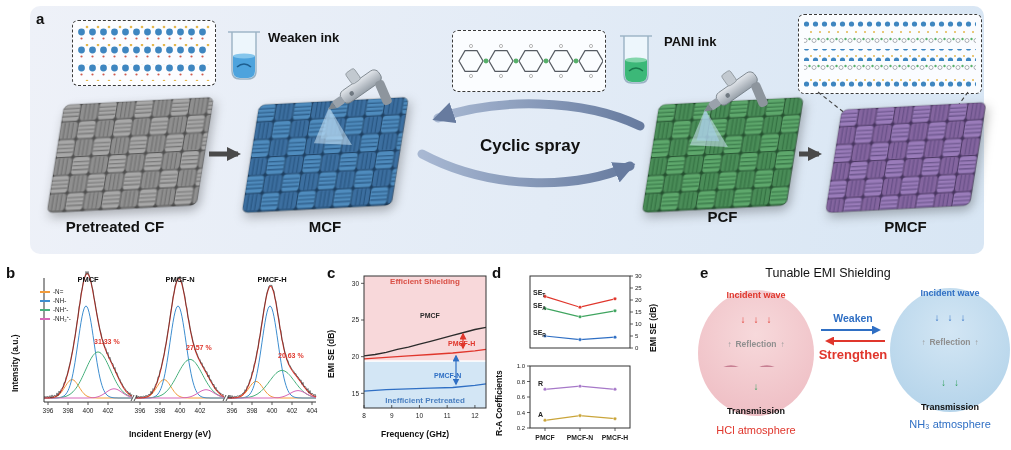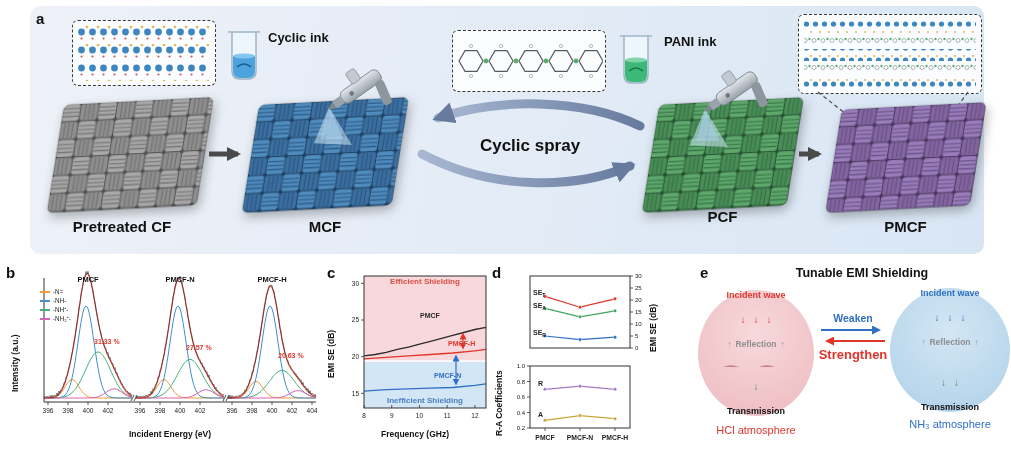--- a/index.html
+++ b/index.html
@@ -23,22 +23,22 @@
   .axlab{position:absolute;font-weight:bold;font-size:8.5px;color:#111;text-align:center;}
   .ttl{position:absolute;font-weight:bold;font-size:7.5px;color:#111;text-align:center;width:88px;}
   .pct{position:absolute;color:#e03a2f;font-size:7px;font-weight:bold;white-space:nowrap;}
   .xps-legend{position:absolute;left:40px;top:287px;font-size:6.3px;color:#222;}
   .xl-row{display:flex;align-items:center;gap:3px;height:9px;}
   .xps-sw{display:inline-block;width:10px;height:2px;background:#888;}
   .clab{position:absolute;font-size:7px;font-weight:bold;white-space:nowrap;}
   .shield-lab{position:absolute;font-size:8px;font-weight:bold;text-align:center;width:120px;}
   .sed-lab{position:absolute;font-size:7px;font-weight:bold;color:#222;white-space:nowrap;}
   sub{font-size:5px;}
-  .etitle{position:absolute;left:762px;top:266px;width:200px;text-align:center;
-          font-weight:bold;font-size:12.5px;color:#111;}
+  .etitle{position:absolute;left:728px;top:266px;width:200px;text-align:center;
+          font-weight:normal;font-size:12.5px;color:#111;}
   .bubble{position:absolute;border-radius:50%;display:flex;flex-direction:column;align-items:center;
           justify-content:center;gap:15px;text-align:center;}
   .bubble-pink{background:radial-gradient(circle at 50% 35%,#f7d9db,#edb9c0);}
   .bubble-blue{background:radial-gradient(circle at 50% 35%,#d3e6f4,#aed0e8);}
   .b-incident-red{color:#e0362c;font-weight:bold;font-size:9px;}
   .b-incident-blue{color:#2f6fc4;font-weight:bold;font-size:9px;}
   .b-reflect{color:#8f8f8f;font-weight:bold;font-size:8.5px;display:flex;gap:4px;align-items:center;}
   .b-trans{color:#111;font-weight:bold;font-size:9px;}
   .ar-red{color:#e0362c;font-weight:bold;font-size:10px;}
   .ar-blue{color:#2f6fc4;font-weight:bold;font-size:10px;}
@@ -160,21 +160,21 @@
       <rect x="2" y="41" width="132" height="17" fill="url(#mxene-row)"></rect>
     </svg>
   </div>
   <svg class="abs" style="left:220px;top:26px" width="46" height="60">
     <path d="M12,6 L12,45 Q12,53 20,53 L28,53 Q36,53 36,45 L36,6" fill="#edf6fc" stroke="#9ab2c4" stroke-width="1.4"></path>
     <line x1="8" y1="6" x2="40" y2="6" stroke="#9ab2c4" stroke-width="1.4"></line>
     <path d="M13,30 L13,45 Q13,52 20,52 L28,52 Q35,52 35,45 L35,30 Z" fill="#4da3dd"></path>
     <ellipse cx="24" cy="30" rx="11" ry="2.6" fill="#85c6ec"></ellipse>
     <path d="M17,41 q7,-6 14,0" stroke="#1d5e8f" stroke-width="1.6" fill="none"></path>
   </svg>
-  <div class="inklabel" style="left:268px;top:30px">Cyclic ink</div>
+  <div class="inklabel" style="left:268px;top:30px">Weaken ink</div>
 
   <div class="dashed-box" style="left:452px;top:30px;width:152px;height:60px">
     <svg width="148" height="56">
       <g stroke="#565b62" stroke-width="1.2" fill="none">
         <path d="M4,28 L10,17.6 L22,17.6 L28,28 L22,38.4 L10,38.4 Z"></path>
         <path d="M34,28 L40,17.6 L52,17.6 L58,28 L52,38.4 L40,38.4 Z"></path>
         <path d="M64,28 L70,17.6 L82,17.6 L88,28 L82,38.4 L70,38.4 Z"></path>
         <path d="M94,28 L100,17.6 L112,17.6 L118,28 L112,38.4 L100,38.4 Z"></path>
         <path d="M124,28 L130,17.6 L142,17.6 L148,28 L142,38.4 L130,38.4 Z"></path>
       </g>
@@ -235,21 +235,21 @@
     <svg width="145" height="110">
         <rect x="1" y="1" width="143" height="108" rx="6" fill="url(#weave-green)" stroke="rgba(0,0,0,0.25)"></rect>
       </svg>
   </div>
   <div class="fabric" style="left:833px;top:105px">
     <svg width="145" height="105">
         <rect x="1" y="1" width="143" height="103" rx="6" fill="url(#weave-purple)" stroke="rgba(0,0,0,0.25)"></rect>
       </svg>
   </div>
 
-  <div class="slabel" style="left:32px;top:218px;width:180px">Pretreated CF</div>
+  <div class="slabel" style="left:25px;top:218px;width:180px">Pretreated CF</div>
   <div class="slabel" style="left:250px;top:218px;width:150px">MCF</div>
   <div class="slabel" style="left:650px;top:208px;width:145px">PCF</div>
   <div class="slabel" style="left:833px;top:218px;width:145px">PMCF</div>
 
   <svg class="abs" style="left:206px;top:142px" width="48" height="24">
     <line x1="3" y1="12" x2="32" y2="12" stroke="#4a4a4a" stroke-width="5" marker-end="url(#arrow-dark)"></line>
   </svg>
   <svg class="abs" style="left:797px;top:142px" width="40" height="24">
     <line x1="2" y1="12" x2="22" y2="12" stroke="#4a4a4a" stroke-width="5" marker-end="url(#arrow-dark)"></line>
   </svg>
@@ -377,21 +377,21 @@
         <line x1="109.18181818181817" y1="138" x2="109.18181818181817" y2="135" stroke="#333" stroke-width="0.8"></line>
         <text x="109.18181818181817" y="148" font-size="6.5" fill="#222" text-anchor="middle">11</text>
         <line x1="136.9090909090909" y1="138" x2="136.9090909090909" y2="135" stroke="#333" stroke-width="0.8"></line>
         <text x="136.9090909090909" y="148" font-size="6.5" fill="#222" text-anchor="middle">12</text>
       </g>
     <rect x="26" y="6" width="122" height="132" fill="none" stroke="#333" stroke-width="1"></rect>
     <line x1="125" y1="64" x2="125" y2="78" stroke="#e0362c" stroke-width="1.2" marker-start="url(#ar-red)" marker-end="url(#ar-red)"></line>
     <line x1="118" y1="86" x2="118" y2="114" stroke="#2f6fc4" st="" stroke-width="1.2" marker-start="url(#ar-blue)" marker-end="url(#ar-blue)"></line>
   </svg>
   <div class="shield-lab" style="left:365px;top:277px;color:#d94f45">Efficient Shielding</div>
-  <div class="shield-lab" style="left:365px;top:396px;color:#4a7fc0">Inefficient Shielding</div>
+  <div class="shield-lab" style="left:365px;top:396px;color:#4a7fc0">Inefficient Pretreated</div>
   <div class="clab" style="left:420px;top:312px;color:#2b2b2b">PMCF</div>
   <div class="clab" style="left:448px;top:340px;color:#e0362c">PMCF-H</div>
   <div class="clab" style="left:434px;top:372px;color:#2f6fc4">PMCF-N</div>
   <div class="rot" style="left:326px;top:378px">EMI SE (dB)</div>
   <div class="axlab" style="left:338px;top:429px;width:154px">Frequency (GHz)</div>
 
   <div class="plabel" style="left:492px;top:264px">d</div>
   <svg class="abs" id="sed-svg" style="left:500px;top:270px" width="152" height="180">
     <g id="sed-series">
         <polyline points="45,26.4 80,37.2 115,28.8" fill="none" stroke="#e0362c" stroke-width="1.2"></polyline>

